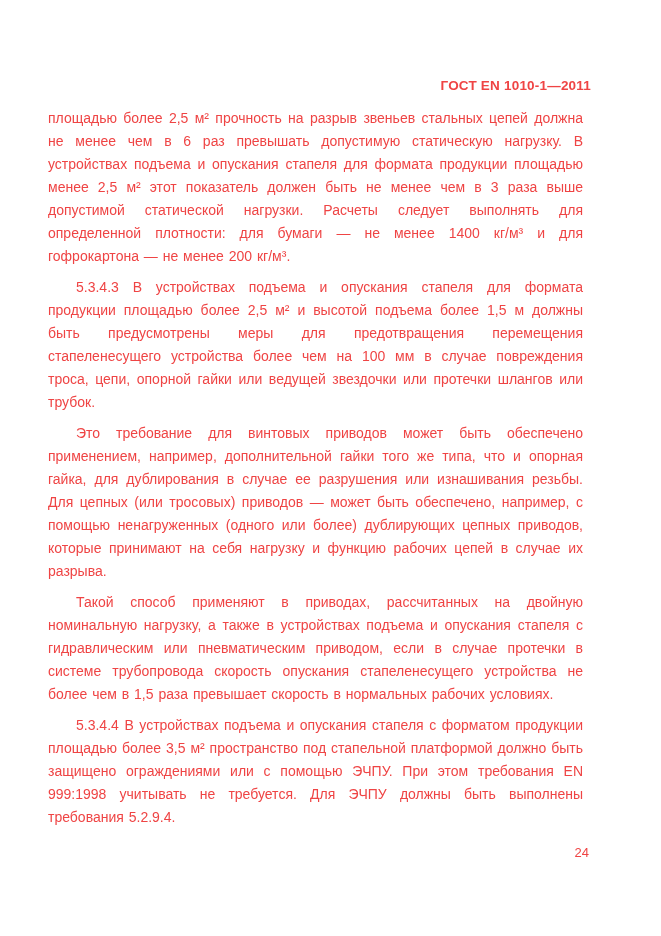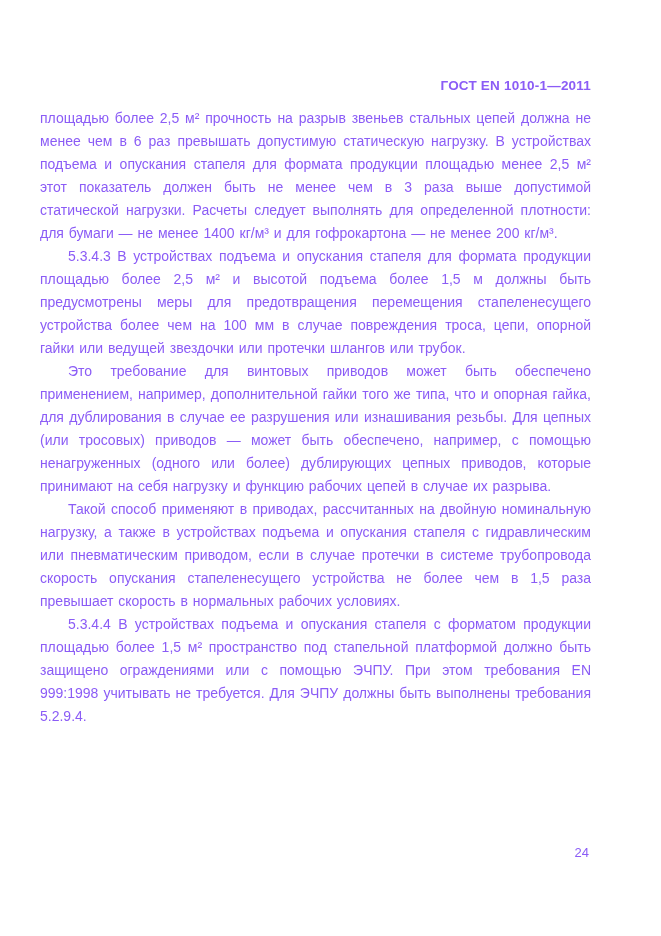--- a/index.html
+++ b/index.html
@@ -8,32 +8,32 @@
     background: #ffffff;
   }
   .page {
     position: relative;
     width: 661px;
     height: 936px;
     background: #ffffff;
     box-sizing: border-box;
     padding: 78px 70px 0 40px;
     font-family: "Liberation Sans", sans-serif;
-    color: #8b5cf6;
+    color: #ef4444;
     overflow: hidden;
   }
   .std-header {
     text-align: right;
     font-weight: bold;
     font-size: 13.5px;
     margin-bottom: 14px;
     letter-spacing: 0.2px;
   }
   .para {
-    margin: 0;
+    margin: 8px;
     font-size: 14px;
     line-height: 23px;
     text-align: justify;
     word-spacing: 1px;
   }
   .para.indent {
     text-indent: 28px;
   }
   .page-number {
     position: absolute;
@@ -50,19 +50,19 @@
   <div class="std-header">ГОСТ EN 1010-1—2011</div>
 
   <p class="para">площадью более 2,5 м² прочность на разрыв звеньев стальных цепей должна не менее чем в 6 раз превышать допустимую статическую нагрузку. В устройствах подъема и опускания стапеля для формата продукции площадью менее 2,5 м² этот показатель должен быть не менее чем в 3 раза выше допустимой статической нагрузки. Расчеты следует выполнять для определенной плотности: для бумаги — не менее 1400 кг/м³ и для гофрокартона — не менее 200 кг/м³.</p>
 
   <p class="para indent">5.3.4.3  В устройствах подъема и опускания стапеля для формата продукции площадью более 2,5 м² и высотой подъема более 1,5 м должны быть предусмотрены меры для предотвращения перемещения стапеленесущего устройства более  чем на 100 мм в случае повреждения троса, цепи, опорной гайки или ведущей звездочки или протечки шлангов или трубок.</p>
 
   <p class="para indent">Это требование для винтовых приводов может быть обеспечено применением, например, дополнительной гайки того же типа, что и опорная гайка, для дублирования в случае ее разрушения или изнашивания резьбы. Для цепных (или тросовых) приводов — может быть обеспечено, например, с помощью ненагруженных (одного или более) дублирующих цепных приводов, которые принимают на себя нагрузку и функцию рабочих цепей в случае их разрыва.</p>
 
   <p class="para indent">Такой способ применяют в приводах, рассчитанных на двойную номинальную нагрузку, а также в устройствах подъема и опускания стапеля с гидравлическим или пневматическим приводом, если в случае протечки в системе трубопровода скорость опускания стапеленесущего устройства не более чем в 1,5 раза превышает скорость в нормальных рабочих условиях.</p>
 
-  <p class="para indent">5.3.4.4 В устройствах подъема и опускания стапеля с форматом продукции площадью более 1,5 м² пространство под стапельной платформой должно быть защищено ограждениями или с помощью ЭЧПУ. При этом требования EN 999:1998 учитывать не требуется. Для ЭЧПУ должны быть выполнены требования 5.2.9.4.</p>
+  <p class="para indent">5.3.4.4 В устройствах подъема и опускания стапеля с форматом продукции площадью более 3,5 м² пространство под стапельной платформой должно быть защищено ограждениями или с помощью ЭЧПУ. При этом требования EN 999:1998 учитывать не требуется. Для ЭЧПУ должны быть выполнены требования 5.2.9.4.</p>
 
 
 
   <div class="page-number">24</div>
 
 </div>
 
 </body></html>

